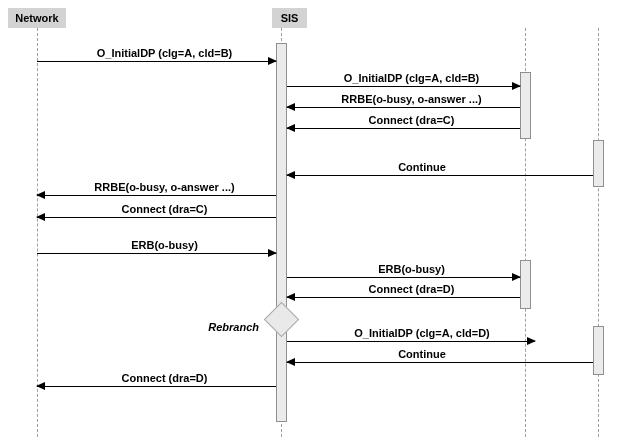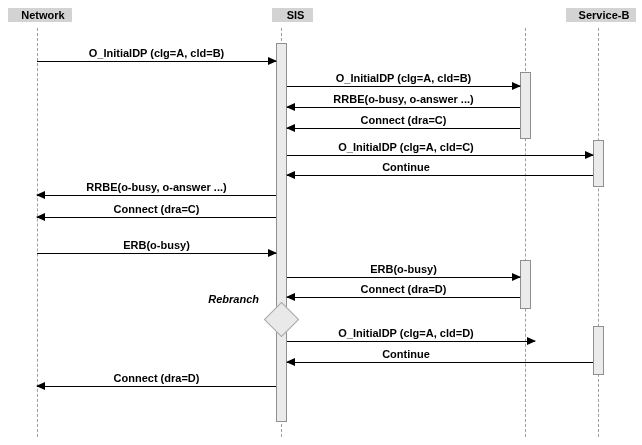--- a/index.html
+++ b/index.html
@@ -2,71 +2,69 @@
 <html><head>
 <meta charset="utf-8">
 <style>
   html,body{margin:0;padding:0;background:#ffffff;}
   .canvas{
     position:relative;width:642px;height:445px;background:#ffffff;overflow:hidden;
     font-family:"Liberation Sans",sans-serif;
   }
   
   .pbox{
-    position:absolute;top:8px;height:14px;background:#d3d3d3;
+    position:absolute;top:8px;height:20px;background:#d3d3d3;
     font:bold 11px "Liberation Sans",sans-serif;color:#000;
     display:flex;align-items:center;justify-content:center;white-space:nowrap;
     z-index:3;
-    padding-left:6px;
   }
   
   .lifeline{
     position:absolute;top:28px;height:409px;width:0;
     border-left:1px dashed #9e9e9e;z-index:1;
   }
   
   .act{
     position:absolute;width:9px;background:#ebebeb;border:1px solid #8f8f8f;
     z-index:2;box-sizing:content-box;
   }
   
   .msg{position:absolute;height:17px;z-index:4;}
   .msg .lbl{
-    position:absolute;left:0;right:0;bottom:3px;text-align:center;
+    position:absolute;left:16px;right:0;bottom:3px;text-align:center;
     font:bold 11px "Liberation Sans",sans-serif;color:#000;white-space:nowrap;
   }
   .msg .line{position:absolute;left:0;right:0;bottom:0;height:1px;background:#000;}
   .msg .head{position:absolute;width:0;height:0;top:-4px;}
   .msg.right .head{
     right:-1px;border-top:4px solid transparent;border-bottom:4px solid transparent;
     border-left:9px solid #000;
   }
   .msg.left .head{
     left:-1px;border-top:4px solid transparent;border-bottom:4px solid transparent;
     border-right:9px solid #000;
   }
   
   .diamond{
     position:absolute;left:269px;top:307px;width:23px;height:23px;
     background:#e9e9e9;border:1px solid #a8a8a8;transform:rotate(45deg);z-index:5;
   }
   .diamond-label{
-    position:absolute;left:180px;top:293px;width:79px;text-align:right;
+    position:absolute;left:180px;top:321px;width:79px;text-align:right;
     font:bold italic 11px "Liberation Sans",sans-serif;font-style:italic;color:#000;
     white-space:nowrap;z-index:5;
   }
 </style>
 </head>
 <body>
 
 <div class="canvas">
 
   <div class="pbox" style="left:8px;width:58px">Network</div>
   <div class="pbox" style="left:272px;width:35px">SIS</div>
-  <div class="pbox" style="left:566px;width:64px">Service-B</div>
 
   <div class="lifeline" style="left:37px"></div>
   <div class="lifeline" style="left:281px"></div>
   <div class="lifeline" style="left:525px"></div>
   <div class="lifeline" style="left:598px"></div>
 
   <div class="act" style="left:276px;top:43px;height:377px"></div>
   <div class="act" style="left:520px;top:72px;height:65px"></div>
   <div class="act" style="left:593px;top:140px;height:45px"></div>
   <div class="act" style="left:520px;top:260px;height:47px"></div>
@@ -93,26 +91,20 @@
       </div>
   </div>
 
   <div class="msg left" style="left:287px;top:112px;width:233px">
     <div class="lbl">Connect (dra=C)</div>
     <div class="line">
         <span class="head"></span>
       </div>
   </div>
 
-  <div class="msg right" style="left:287px;top:139px;width:306px">
-    <div class="lbl" style="right:auto;width:238px">O_InitialDP (clg=A, cld=C)</div>
-    <div class="line">
-        <span class="head"></span>
-      </div>
-  </div>
 
   <div class="msg left" style="left:287px;top:159px;width:306px">
     <div class="lbl" style="right:auto;width:238px">Continue</div>
     <div class="line">
         <span class="head"></span>
       </div>
   </div>
 
   <div class="msg left" style="left:37px;top:179px;width:239px">
     <div class="lbl">RRBE(o-busy, o-answer ...)</div>

